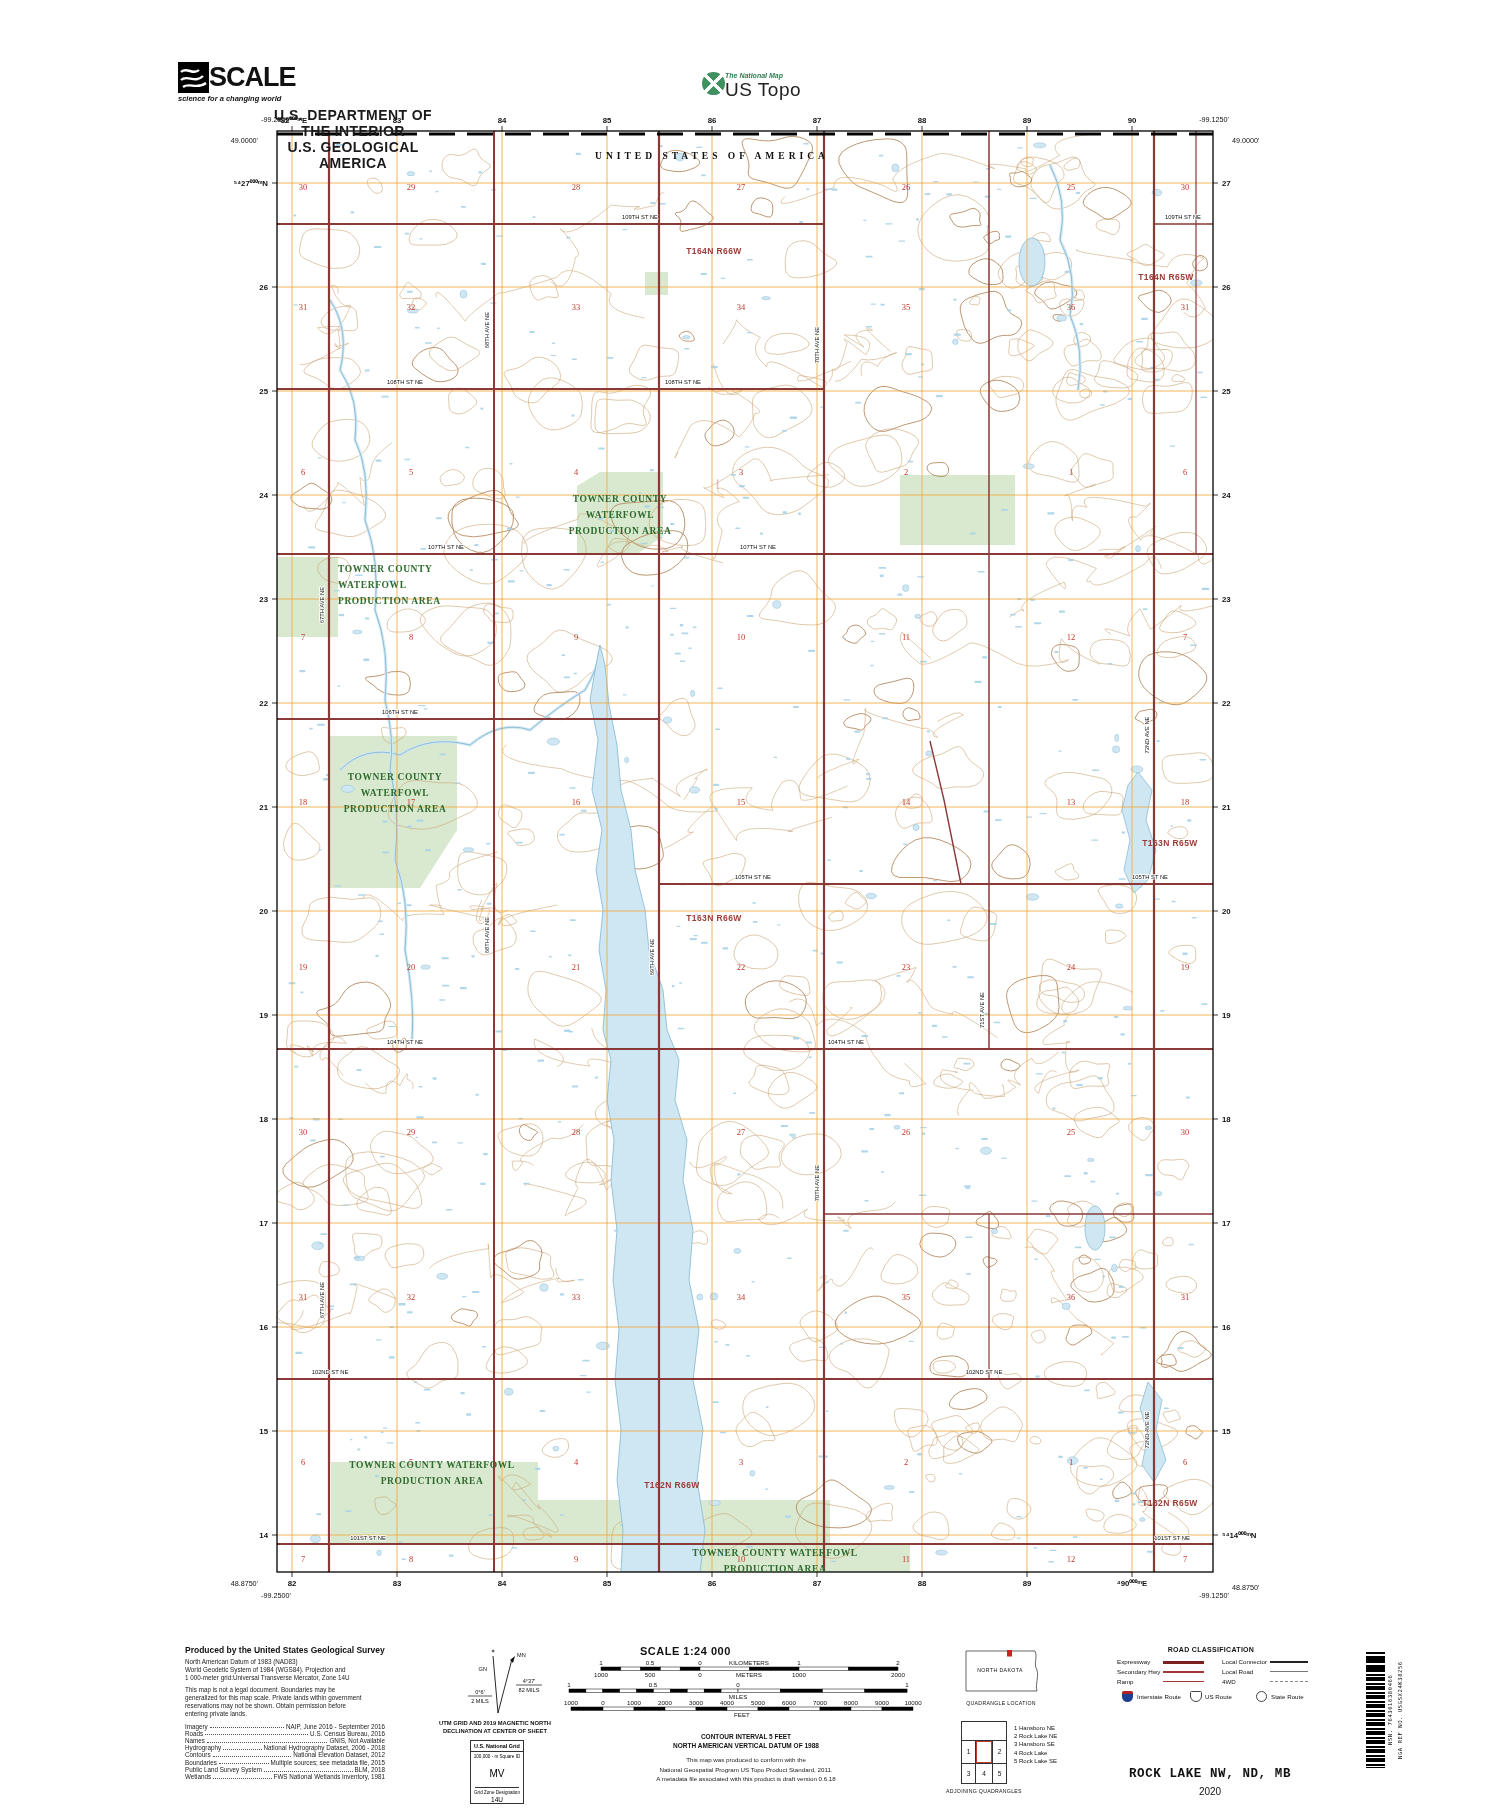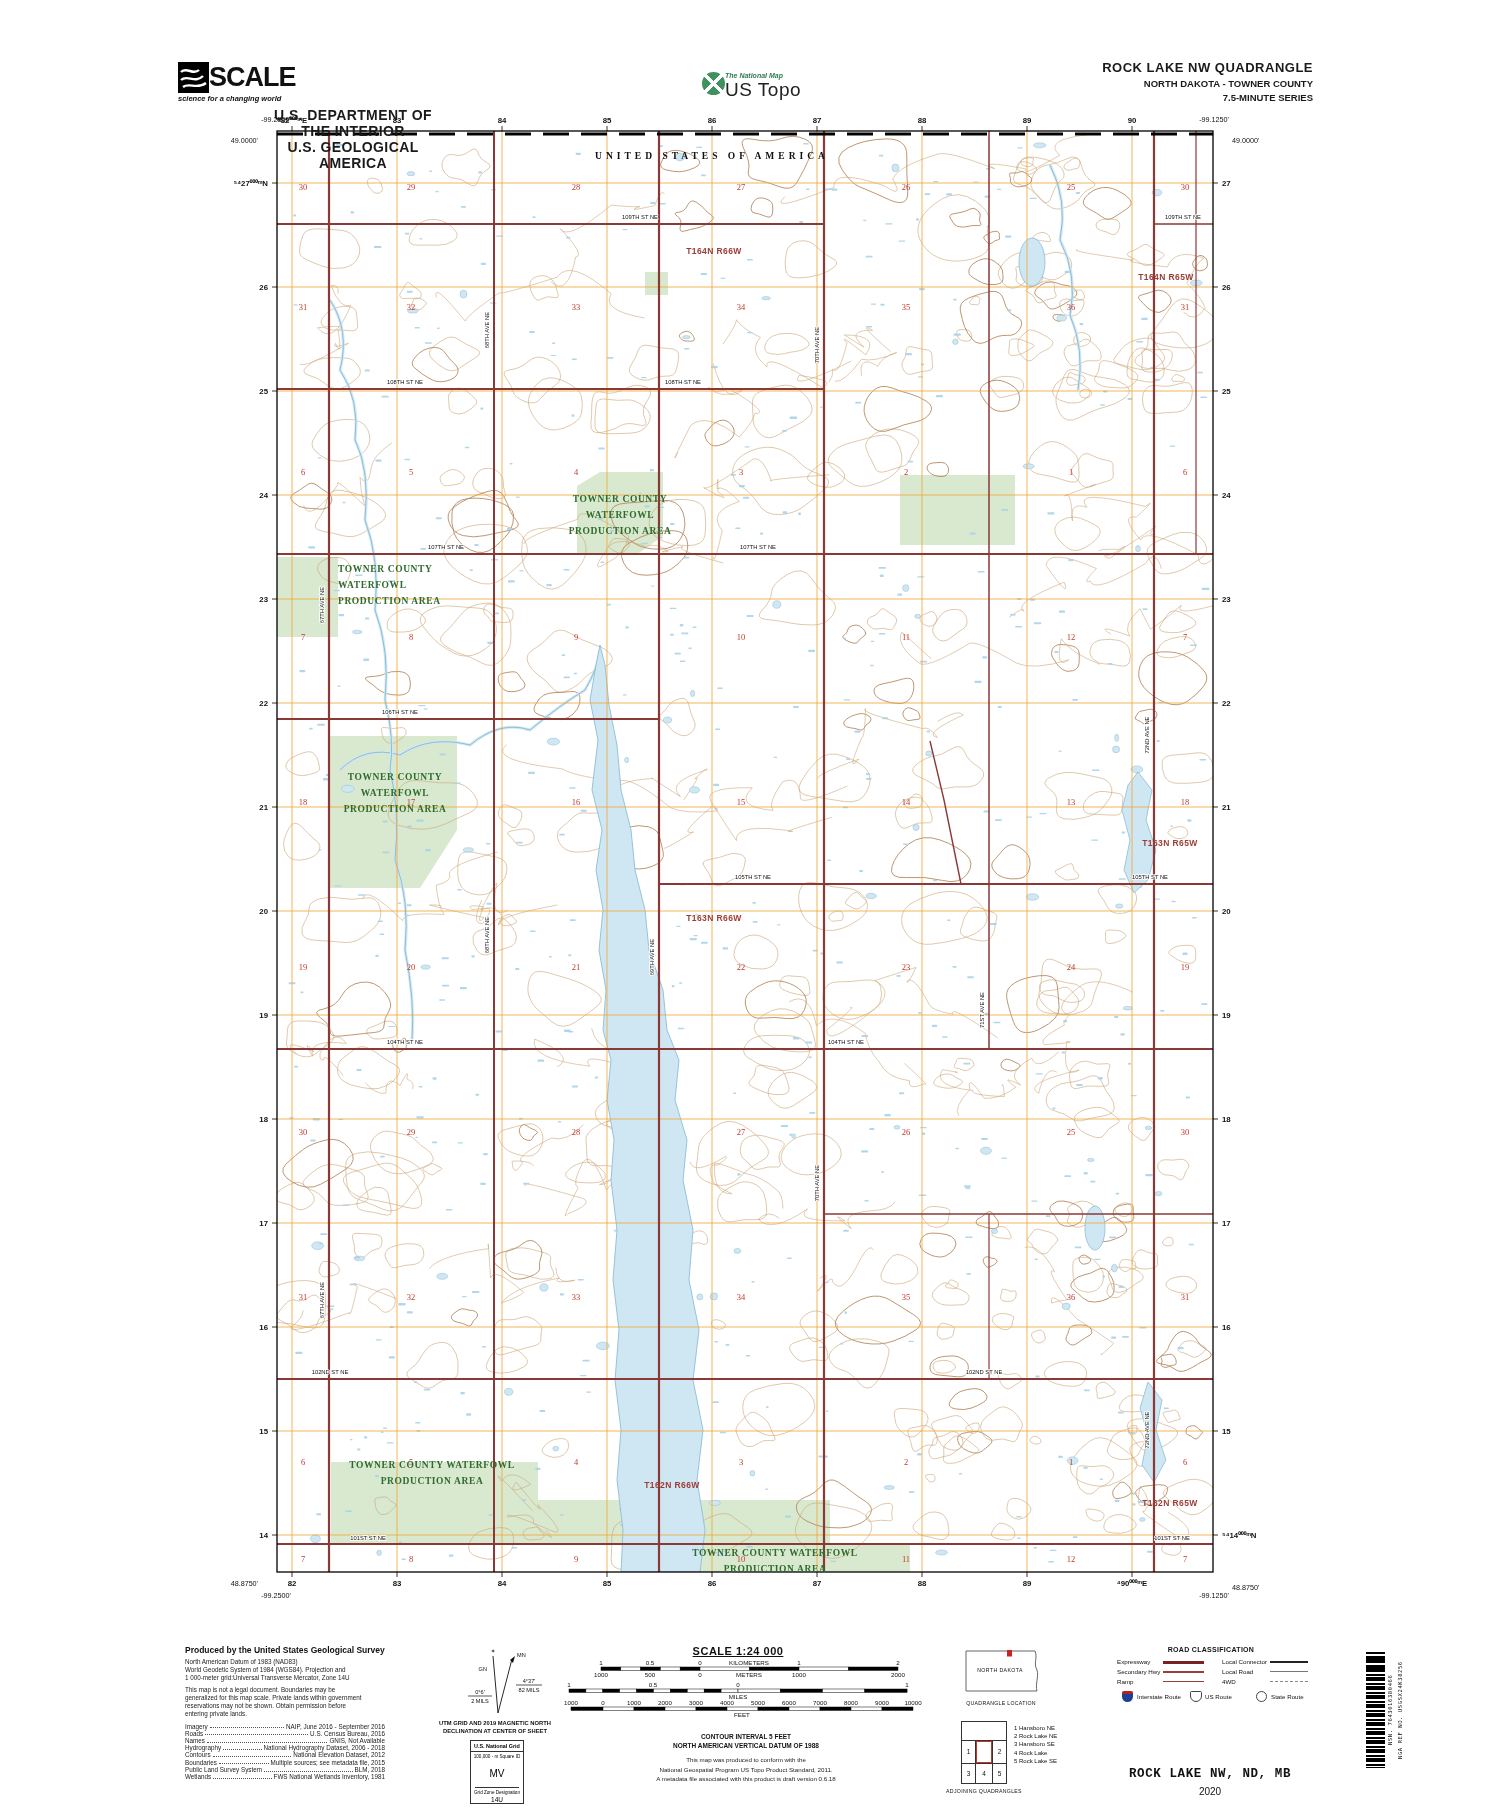--- a/index.html
+++ b/index.html
@@ -33,21 +33,21 @@
   .qtitle .l1{font-size:13px;font-weight:bold;letter-spacing:.5px;}
   .qtitle .l2{font-size:9.5px;font-weight:bold;margin-top:3px;}
   .qtitle .l3{font-size:9.5px;font-weight:bold;margin-top:3px;}
 
   
   .f-head{font-size:8.5px;font-weight:bold;color:#111;margin-bottom:3px;}
   .fline{font-size:6.3px;line-height:7.8px;color:#222;}
   .fgap{height:5px;}
   .src-row{display:flex;width:200px;font-size:6.3px;line-height:7.2px;color:#222;}
   .src-dots{flex:1;border-bottom:1px dotted #555;margin:0 2px 1.5px 2px;}
-  .scale-title{font-size:11px;font-weight:bold;color:#111;text-align:center;letter-spacing:.5px;text-decoration:underline;}
+  .scale-title{font-size:11px;font-weight:bold;color:#111;text-align:left;letter-spacing:.5px;}
   .cnote{font-size:6.5px;font-weight:bold;text-align:center;color:#111;line-height:9px;}
   .snote{font-size:6.2px;text-align:center;color:#222;line-height:9.7px;}
   .cap{font-size:5.2px;color:#111;text-align:center;letter-spacing:.3px;}
   .ndlabel{font-size:5.2px;color:#111;text-align:center;letter-spacing:.4px;}
   #adj-grid{border:1px solid #333;box-sizing:border-box;background:#fff;}
   .adj-cell{position:absolute;box-sizing:border-box;font-size:6.5px;color:#111;text-align:center;}
   .adj-item{font-size:6px;line-height:8.2px;color:#111;white-space:nowrap;}
   #natgrid{border:1px solid #333;box-sizing:border-box;text-align:center;background:#fff;}
   .ng-title{font-size:5.4px;font-weight:bold;border-bottom:1px solid #333;padding:2px 0;}
   .ng-sub{font-size:4.6px;padding-top:2px;}
@@ -1362,25 +1362,20 @@
   <div class="abs" style="left:702px;top:72px;">
     <div style="display:flex;align-items:flex-start;">
       <div class="ustopo-icon"></div>
       <div style="">
         <div class="ustopo-top">The National Map</div>
         <div class="ustopo-main">US Topo</div>
       </div>
     </div>
   </div>
 
-  <div class="abs qtitle" style="right:187px;top:60px;width:330px;">
-    <div class="l1">ROCK LAKE NW QUADRANGLE</div>
-    <div class="l2">NORTH DAKOTA - TOWNER COUNTY</div>
-    <div class="l3">7.5-MINUTE SERIES</div>
-  </div>
 
   <div class="abs" style="left:185px;top:1645px;width:205px;">
     <div class="f-head">Produced by the United States Geological Survey</div>
     <div id="datum-lines">
         <div class="fline">North American Datum of 1983 (NAD83)</div>
         <div class="fline">World Geodetic System of 1984 (WGS84).  Projection and</div>
         <div class="fline">1 000-meter grid:Universal Transverse Mercator, Zone 14U</div>
       </div>
     <div class="fgap"></div>
     <div id="legal-lines">

